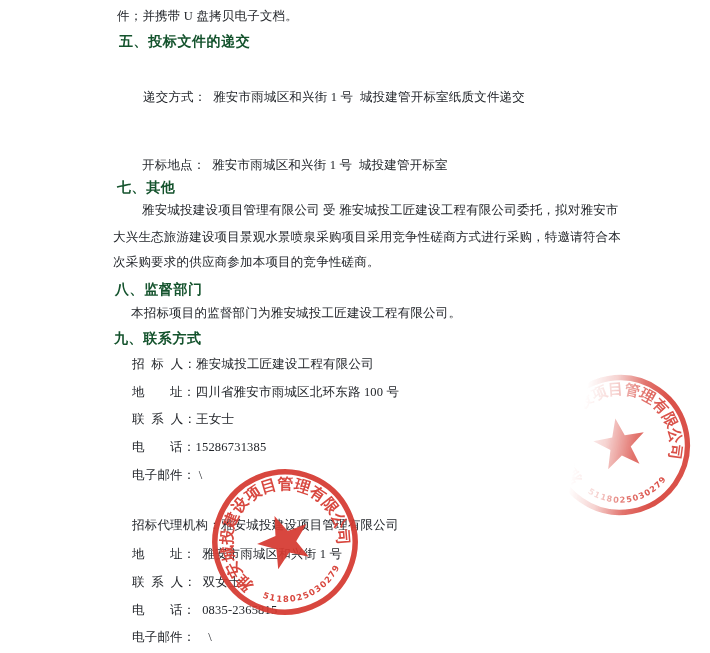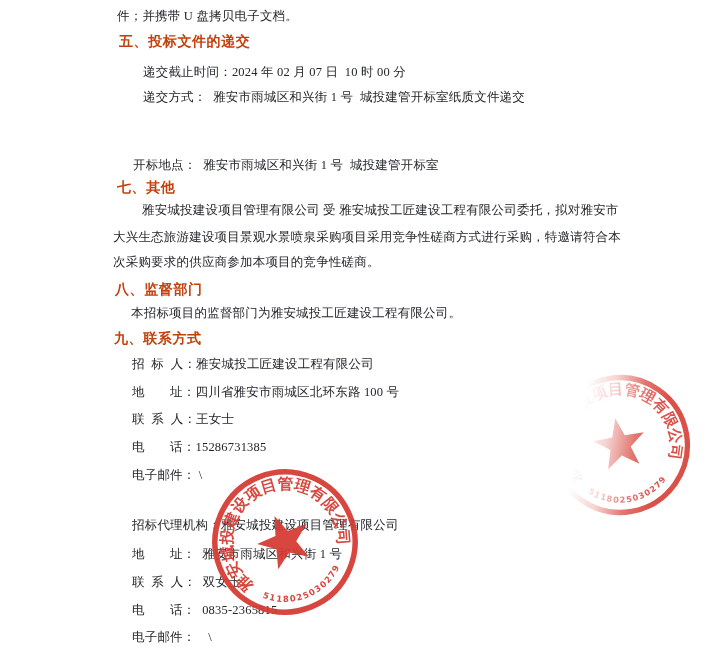--- a/index.html
+++ b/index.html
@@ -5,44 +5,43 @@
   html,body{margin:0;padding:0;background:#ffffff;}
   .page{
     position:relative;width:710px;height:653px;background:#ffffff;overflow:hidden;
     font-family:"Liberation Serif", serif;color:#23262b;
   }
   .ln{
     position:absolute;white-space:pre;font-size:12.5px;line-height:14px;
     color:#23262b;letter-spacing:.2px;
   }
   .hd{
-    font-size:14px;font-weight:700;color:#c2410c;letter-spacing:.6px;line-height:16px;
+    font-size:14px;font-weight:700;color:#14532d;letter-spacing:.6px;line-height:16px;
   }
   .stamp{position:absolute;pointer-events:none;}
   .stamp-main{left:205px;top:462px;opacity:.93;}
   .stamp-right{
     left:543px;top:368px;opacity:.88;
     -webkit-mask-image:linear-gradient(100deg,transparent 26%,rgba(0,0,0,.25) 42%,rgba(0,0,0,.8) 58%,#000 72%);
     mask-image:linear-gradient(100deg,transparent 26%,rgba(0,0,0,.25) 42%,rgba(0,0,0,.8) 58%,#000 72%);
   }
   .seal-name{font-family:"Liberation Serif", serif;font-size:15.5px;font-weight:600;fill:#d63a31;}
   .seal-code{font-family:"DejaVu Sans", sans-serif;font-size:8.5px;font-weight:700;letter-spacing:1.2px;fill:#d63a31;}
 </style>
 </head>
 <body>
 
 <div class="page">
 
   <div class="ln" style="left:117px;top:9px">件；并携带 U 盘拷贝电子文档。</div>
 
   <div class="ln hd" style="left:119px;top:34px">五、投标文件的递交</div>
-  <div class="ln" style="left:143px;top:65px">递交截止时间：2024 年 02 月 07 日  10 时 00 分</div>
   <div class="ln" style="left:143px;top:90px">递交方式：  雅安市雨城区和兴街 1 号  城投建管开标室纸质文件递交</div>
 
-  <div class="ln" style="left:133px;top:158px">开标地点：  雅安市雨城区和兴街 1 号  城投建管开标室</div>
+  <div class="ln" style="left:142px;top:158px">开标地点：  雅安市雨城区和兴街 1 号  城投建管开标室</div>
 
   <div class="ln hd" style="left:117px;top:180px">七、其他</div>
   <div class="ln" style="left:113px;top:230px">大兴生态旅游建设项目景观水景喷泉采购项目采用竞争性磋商方式进行采购，特邀请符合本</div>
   <div class="ln" style="left:142px;top:203px">雅安城投建设项目管理有限公司 受 雅安城投工匠建设工程有限公司委托，拟对雅安市</div>
   <div class="ln" style="left:113px;top:255px">次采购要求的供应商参加本项目的竞争性磋商。</div>
 
   <div class="ln hd" style="left:115px;top:282px">八、监督部门</div>
   <div class="ln" style="left:131px;top:306px">本招标项目的监督部门为雅安城投工匠建设工程有限公司。</div>
 
   <div class="ln hd" style="left:114px;top:331px">九、联系方式</div>

